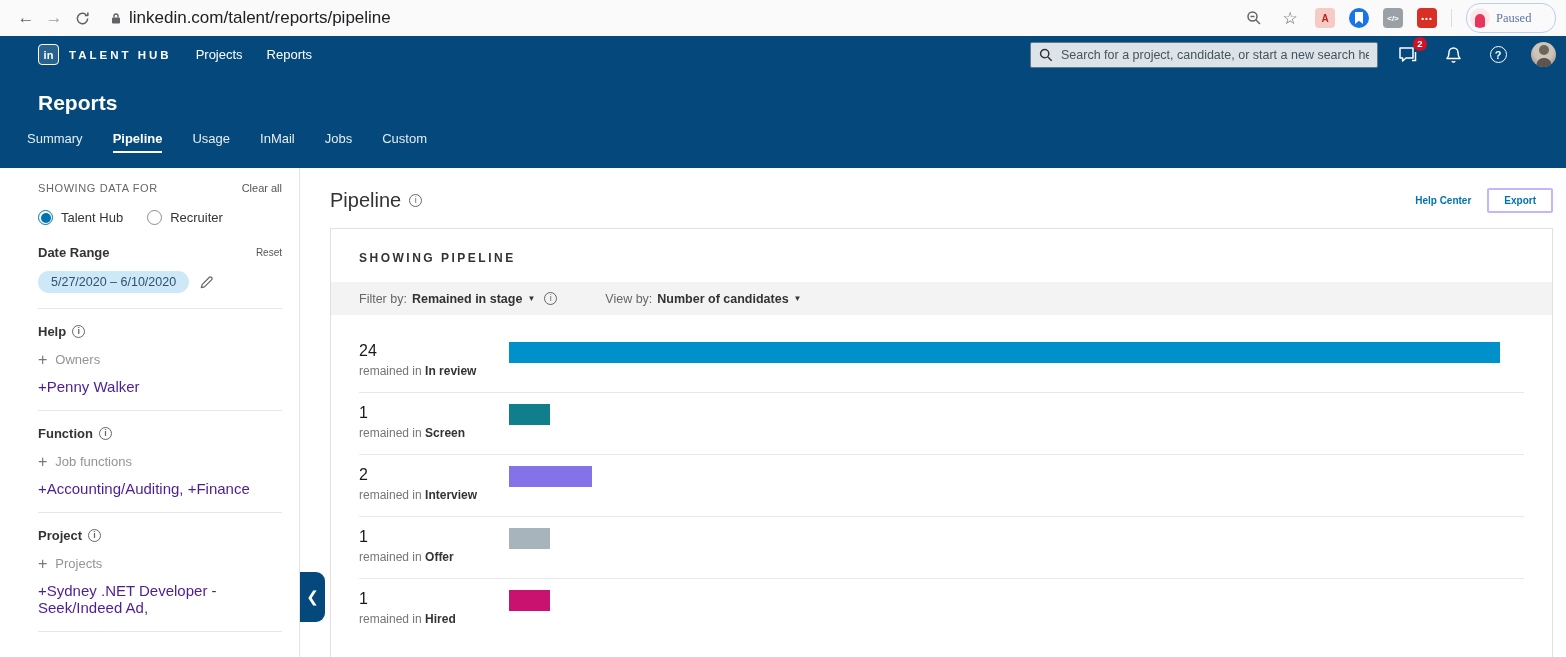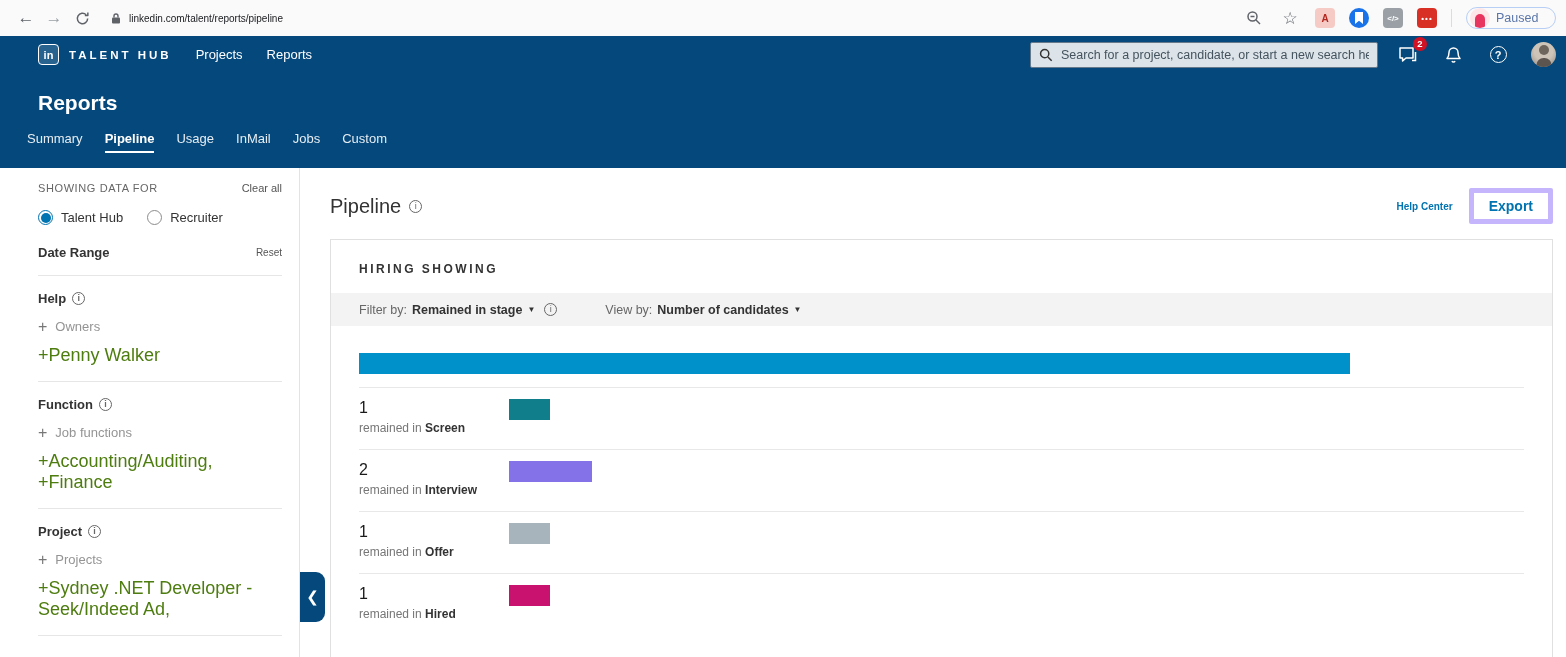--- a/index.html
+++ b/index.html
@@ -4,30 +4,30 @@
 <style>
   * { margin:0; padding:0; box-sizing:border-box; }
   html,body { width:1566px; height:657px; overflow:hidden; }
   body { font-family:"Liberation Sans", sans-serif; background:#fff; position:relative; }
 
   
   .chrome { height:36px; background:#fafafb; display:flex; align-items:center; padding:0 10px 0 12px; }
   .chrome .navbtn { width:28px; height:28px; display:flex; align-items:center; justify-content:center; color:#5f6368; font-size:17px; cursor:pointer; }
   .chrome .navbtn.fwd { color:#9aa0a6; }
   .chrome .lock { margin-left:14px; margin-right:7px; display:flex; align-items:center; color:#5f6368; }
-  .chrome .url { font-size:10px; color:#202124; flex:0 1 auto; }
+  .chrome .url { font-size:17px; color:#202124; flex:0 1 auto; }
   .chrome .right { margin-left:auto; display:flex; align-items:center; gap:14px; }
   .chrome .tool { color:#5f6368; display:flex; align-items:center; justify-content:center; width:22px; height:22px; cursor:pointer; }
   .ext { width:20px; height:20px; border-radius:4px; display:flex; align-items:center; justify-content:center; font-size:8px; font-weight:bold; color:#fff; cursor:pointer; }
   .ext.adobe { background:#f6cbc6; color:#b3261e; font-size:10px; }
   .ext.bm { background:#1a73e8; border-radius:50%; }
   .ext.code { background:#9aa0a6; }
   .ext.dots { background:#d93025; letter-spacing:1px; }
   .chrome .sep { width:1px; height:18px; background:#dadce0; }
-  .profile-chip { display:flex; align-items:center; gap:6px; border:1.5px solid #b7cef5; border-radius:14px; padding:2px 12px 2px 3px; height:22px; min-width:90px; cursor:pointer; }
+  .profile-chip { display:flex; align-items:center; gap:6px; border:1.5px solid #b7cef5; border-radius:14px; padding:2px 12px 2px 3px; height:30px; min-width:90px; cursor:pointer;font-family:Liberation Serif, serif; }
   .profile-chip .pava { width:20px; height:20px; border-radius:50%; background:#fde7e9; display:flex; align-items:flex-end; justify-content:center; overflow:hidden; }
   .profile-chip .pava i { display:block; width:10px; height:14px; background:#e8355f; border-radius:5px 5px 2px 2px; }
   .profile-chip .pname { font-size:12.5px; color:#5b76a8; white-space:nowrap; }
 
   
   .lihdr { height:132px; background:#05497c; color:#fff; }
   .lihdr-row1 { display:flex; align-items:center; height:37px; padding:0 10px 0 38px; }
   .logo { width:21px; height:21px; border:1.5px solid #fff; border-radius:4px; background:rgba(255,255,255,.14); display:flex; align-items:center; justify-content:center; font-weight:bold; font-size:11px; color:#fff; }
   .brand { font-size:11.5px; letter-spacing:3px; font-weight:bold; margin-left:10px; }
   .navitem { font-size:13px; color:#fff; margin-left:24px; cursor:pointer; }
@@ -36,21 +36,21 @@
   .searchbox input { border:0; outline:0; background:transparent; width:100%; margin-left:8px; font-size:12.5px; color:#333; font-family:"Liberation Sans",sans-serif; }
   .searchbox input::placeholder { color:#44535e; opacity:1; }
   .hdr-icons { display:flex; align-items:center; gap:21px; margin-left:18px; }
   .hdr-ic { position:relative; width:24px; height:24px; display:flex; align-items:center; justify-content:center; cursor:pointer; color:#fff; }
   .badge { position:absolute; top:-6px; right:-7px; background:#d11124; color:#fff; font-size:9.5px; font-weight:bold; min-width:14px; height:14px; border-radius:8px; display:flex; align-items:center; justify-content:center; padding:0 3px; }
   .help-circ { width:17px; height:17px; border:1.5px solid #fff; border-radius:50%; font-size:11px; display:flex; align-items:center; justify-content:center; font-weight:bold; }
   .hdr-avatar { width:25px; height:25px; border-radius:50%; background:radial-gradient(circle at 50% 35%, #cfc4b8 0 45%, #8f857c 100%); overflow:hidden; position:relative; cursor:pointer; }
   .hdr-avatar i { position:absolute; left:50%; transform:translateX(-50%); bottom:-3px; width:15px; height:12px; background:#5c544e; border-radius:7px 7px 0 0; }
   .hdr-avatar u { position:absolute; left:50%; transform:translateX(-50%); top:3px; width:10px; height:10px; background:#6e655d; border-radius:50%; }
   .page-title { font-size:21px; font-weight:bold; padding-left:38px; margin-top:18px; }
-  .tabs { display:flex; gap:22px; padding-left:27px; margin-top:16px; }
+  .tabs { display:flex; gap:30px; padding-left:27px; margin-top:16px; }
   .tabs .tab { font-size:13px; color:rgba(255,255,255,.9); padding-bottom:7px; position:relative; cursor:pointer; }
   .tabs .tab.active { color:#fff; font-weight:bold; }
   .tabs .tab.active::after { content:""; position:absolute; left:0; right:0; bottom:0; height:2px; background:#fff; }
 
   
   .content { display:flex; height:489px; }
   .sidebar { width:300px; flex:0 0 300px; border-right:1px solid #e3e3e3; background:#fff; padding:14px 17px 0 38px; }
   .main { flex:1; background:#fff; }
 
   
@@ -64,28 +64,28 @@
   .radio.unsel { border-color:#8c8c8c; }
   .sb-label { font-size:13px; font-weight:bold; color:#333; display:flex; align-items:center; gap:6px; }
   .info-ic { width:13px; height:13px; border:1px solid #666; border-radius:50%; color:#666; font-size:9px; line-height:11px; text-align:center; font-style:normal; display:inline-block; }
   .info-ic::after { content:"i"; }
   .date-pill-row { display:flex; align-items:center; gap:10px; margin-top:11px; }
   .date-pill { background:#cde8f7; border-radius:12px; padding:4px 13px; font-size:12.5px; color:#31506a; cursor:pointer; }
   .sb-div { border-top:1px solid #e6e6e6; margin:15px 0 0; }
   .sb-sec { margin-top:15px; }
   .sb-add { display:flex; align-items:center; gap:8px; color:#949494; font-size:13px; margin-top:13px; cursor:pointer; }
   .sb-add .plus { font-size:16px; line-height:13px; color:#777; }
-  .sb-link { display:block; color:#4d7c0f; font-size:18px; margin-top:11px; text-decoration:none; cursor:pointer; }
+  .sb-link { display:block; color:#4c1d95; font-size:15px; margin-top:11px; text-decoration:none; cursor:pointer; }
   .collapse-handle { position:absolute; left:300px; top:572px; width:25px; height:50px; background:#05497c; border-radius:0 9px 9px 0; display:flex; align-items:center; justify-content:center; color:#fff; font-size:15px; cursor:pointer; }
 
   
   .main-titlerow { display:flex; align-items:center; margin:20px 13px 15px 30px; }
   .main-title { font-size:20px; color:#333; display:flex; align-items:center; gap:8px; }
   .help-link { margin-left:auto; color:#0073b1; font-size:10px; font-weight:bold; cursor:pointer; }
-  .export-btn { margin-left:16px; border:5px solid #c4b5fd; color:#0073b1; background:#fff; font-size:14px; font-weight:bold; border-radius:2px; padding:5px 15px; font-family:"Liberation Sans",sans-serif; cursor:pointer; }
+  .export-btn { margin-left:16px; border:2px solid #c4b5fd; color:#0073b1; background:#fff; font-size:10px; font-weight:bold; border-radius:2px; padding:5px 15px; font-family:"Liberation Sans",sans-serif; cursor:pointer; }
   .card { margin:0 13px 0 30px; border:1px solid #e0e0e0; background:#fff; height:600px; }
   .card-title { font-size:12px; font-weight:bold; letter-spacing:2.5px; color:#333; padding:22px 28px 17px; }
   .filter-strip { background:#f3f3f3; padding:0 28px; height:33px; display:flex; align-items:center; font-size:12.5px; }
   .f-label { color:#666; margin-right:5px; }
   .f-value { color:#333; font-weight:bold; display:flex; align-items:center; gap:5px; cursor:pointer; }
   .caret { font-size:8px; color:#333; }
   .filter-strip .info-ic { margin-left:9px; cursor:pointer; }
   .viewby { margin-left:48px; display:flex; align-items:center; }
   .chart { padding:26px 28px 0; }
   .chart-row { display:flex; padding:10px 0 13px; border-bottom:1px solid #e8e8e8; }
@@ -205,20 +205,26 @@
       </span>
       <span class="radio-opt">
         <span class="radio unsel"></span>
         <span>Recruiter</span>
       </span>
     </div>
     <div class="sb-row" style="margin-top:20px;">
       <span class="sb-label">Date Range</span>
       <span class="sb-action" style="font-size:10px;">Reset</span>
     </div>
+    <div class="date-pill-row">
+      <span class="date-pill">5/27/2020 – 6/10/2020</span>
+      <svg width="15" height="15" viewBox="0 0 16 16" fill="none" stroke="#666" stroke-width="1.3">
+          <path d="M2.5 13.5l.8-3.3 7.8-7.8a1.4 1.4 0 0 1 2 0l.5.5a1.4 1.4 0 0 1 0 2l-7.8 7.8z" stroke-linejoin="round"></path>
+        </svg>
+    </div>
     <div class="sb-div"></div>
 
     <div class="sb-sec">
       <div class="sb-label">
           <span>Help</span>
           <i class="info-ic"></i>
         </div>
       <div class="sb-add">
           <span class="plus">+</span>
           <span>Owners</span>
@@ -258,38 +264,42 @@
     <div class="main-titlerow">
       <span class="main-title">
         <span>Pipeline</span>
         <i class="info-ic"></i>
       </span>
       <span class="help-link">Help Center</span>
       <button class="export-btn">Export</button>
     </div>
 
     <div class="card">
-      <div class="card-title">HIRING SHOWING</div>
+      <div class="card-title">SHOWING PIPELINE</div>
       <div class="filter-strip">
         <span class="f-label">Filter by:</span>
         <span class="f-value">
           <span>Remained in stage</span>
           <span class="caret">▼</span>
         </span>
         <i class="info-ic"></i>
         <span class="viewby">
           <span class="f-label">View by:</span>
           <span class="f-value">
             <span>Number of candidates</span>
             <span class="caret">▼</span>
           </span>
         </span>
       </div>
       <div class="chart">
   <div class="chart-row">
+    <div class="bar-meta">
+      <div class="bar-num">24</div>
+      <div class="bar-sub"><span>remained in </span><b>In review</b></div>
+    </div>
     <div class="bar-zone">
               <div class="bar" style="width: 991px; background: rgb(0, 145, 202);"></div>
             </div>
   </div>
 
   <div class="chart-row">
     <div class="bar-meta">
       <div class="bar-num">1</div>
       <div class="bar-sub"><span>remained in </span><b>Screen</b></div>
     </div>

